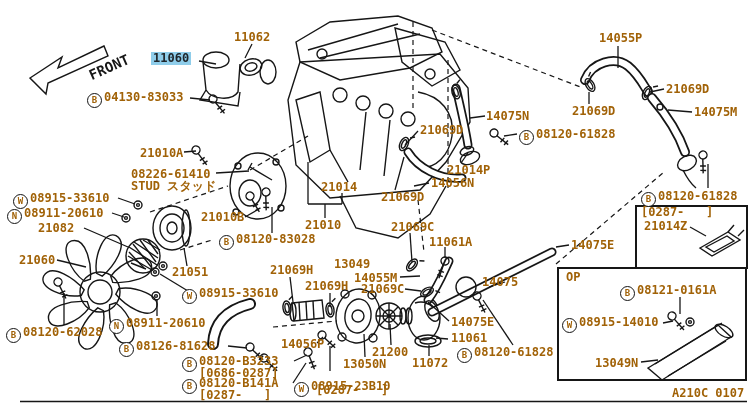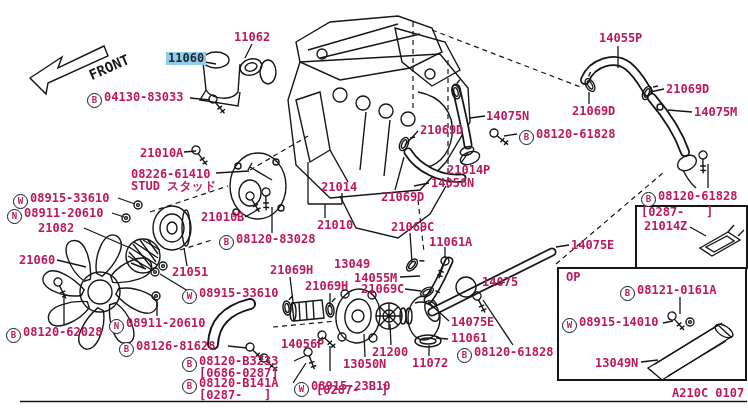--- a/index.html
+++ b/index.html
@@ -1,20 +1,20 @@
 <!DOCTYPE html>
 <html><head>
 <meta charset="utf-8">
 <style>
   html,body{margin:0;padding:0;background:#fff;}
   #stage{position:relative;width:748px;height:409px;background:#fff;overflow:hidden;
          font-family:"DejaVu Sans Mono", monospace;}
   #art{position:absolute;left:0;top:0;}
   #labels{position:absolute;left:0;top:0;width:748px;height:409px;}
-  .lbl{position:absolute;font:700 12px "DejaVu Sans Mono",monospace;color:#be185d;
+  .lbl{position:absolute;font:700 12px "DejaVu Sans Mono",monospace;color:#a16207;
        white-space:pre;letter-spacing:0;line-height:13px;cursor:default;}
   .lbl.hl{background:#8fcdea;padding:0 2px;color:#20262b;}
   .circ{display:inline-block;width:13px;height:13px;border:1.5px solid #141414;border-radius:50%;
         font-size:9px;line-height:13px;text-align:center;margin-right:2px;vertical-align:-2px;
         font-weight:700;background:#fff;}
   svg .ln{stroke:#161616;stroke-width:1.4;fill:none;}
   svg .ld{stroke:#161616;stroke-width:1.3;fill:none;}
   svg .dash{stroke:#161616;stroke-width:1.2;fill:none;stroke-dasharray:5 4;}
   svg .tubeO{stroke:#161616;fill:none;stroke-linecap:round;}
   svg .tubeI{stroke:#ffffff;fill:none;stroke-linecap:round;}
@@ -264,32 +264,32 @@
     <path class="ld" d="M680,297 L680,314"></path>
     <path class="ld" d="M663,323 L673,321"></path>
     <path class="ld" d="M641,362 L658,360"></path>
   </g>
 
   <line x1="20" y1="401.5" x2="747" y2="401.5" stroke="#161616" stroke-width="1.6"></line>
 </svg>
 
 <div id="labels">
       <div class="lbl" style="left: 234px; top: 31px;"><span>11062</span></div>
-      <div class="lbl hl" style="left: 166px; top: 52px;"><span>11060</span></div>
+      <div class="lbl hl" style="left: 151px; top: 52px;"><span>11060</span></div>
       <div class="lbl" style="left: 87px; top: 91px;"><span class="circ">B</span><span>04130-83033</span></div>
       <div class="lbl" style="left: 140px; top: 147px;"><span>21010A</span></div>
       <div class="lbl" style="left: 131px; top: 168px;"><span>08226-61410</span></div>
       <div class="lbl" style="left: 131px; top: 180px;"><span>STUD スタッド</span></div>
       <div class="lbl" style="left: 13px; top: 192px;"><span class="circ">W</span><span>08915-33610</span></div>
       <div class="lbl" style="left: 7px; top: 207px;"><span class="circ">N</span><span>08911-20610</span></div>
       <div class="lbl" style="left: 38px; top: 222px;"><span>21082</span></div>
       <div class="lbl" style="left: 201px; top: 211px;"><span>21010B</span></div>
       <div class="lbl" style="left: 219px; top: 233px;"><span class="circ">B</span><span>08120-83028</span></div>
       <div class="lbl" style="left: 321px; top: 181px;"><span>21014</span></div>
-      <div class="lbl" style="left: 305px; top: 219px; margin-left: 12px;"><span>21010</span></div>
+      <div class="lbl" style="left: 305px; top: 219px;"><span>21010</span></div>
       <div class="lbl" style="left: 420px; top: 124px;"><span>21069D</span></div>
       <div class="lbl" style="left: 381px; top: 191px;"><span>21069D</span></div>
       <div class="lbl" style="left: 486px; top: 110px;"><span>14075N</span></div>
       <div class="lbl" style="left: 519px; top: 128px;"><span class="circ">B</span><span>08120-61828</span></div>
       <div class="lbl" style="left: 447px; top: 164px;"><span>21014P</span></div>
       <div class="lbl" style="left: 431px; top: 177px;"><span>14056N</span></div>
       <div class="lbl" style="left: 599px; top: 32px;"><span>14055P</span></div>
       <div class="lbl" style="left: 572px; top: 105px;"><span>21069D</span></div>
       <div class="lbl" style="left: 666px; top: 83px;"><span>21069D</span></div>
       <div class="lbl" style="left: 694px; top: 106px;"><span>14075M</span></div>

